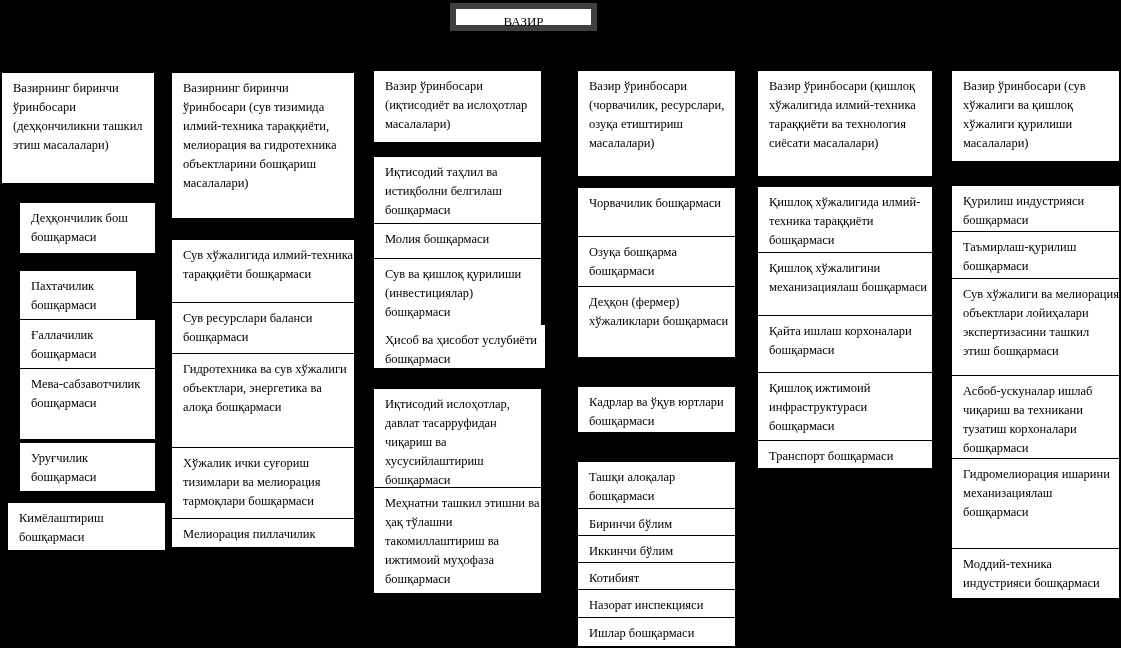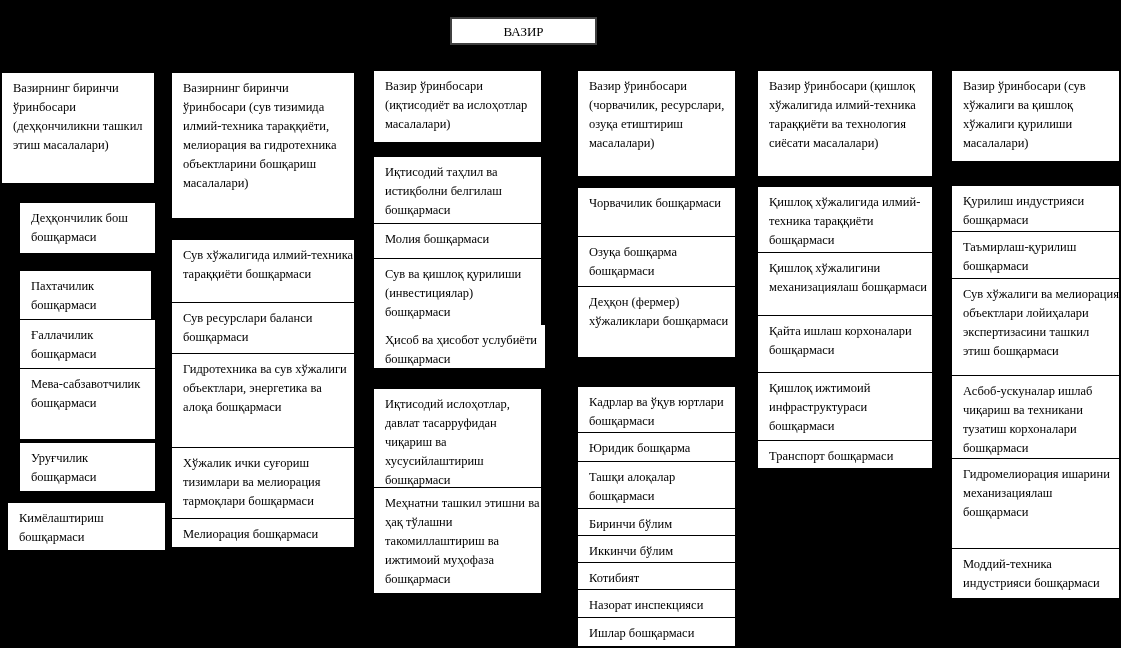--- a/index.html
+++ b/index.html
@@ -20,67 +20,66 @@
     background: #ffffff;
     color: #000000;
     font-size: 12.5px;
     line-height: 19px;
     padding: 6px 0 3px 11px;
     box-sizing: border-box;
     text-align: left;
   }
   .minister {
     position: absolute;
-    left: 450px; top: 17px; width: 147px; height: 28px;
+    left: 450px; top: 3px; width: 147px; height: 28px;
     background: #ffffff;
     color: #000000;
-    border: 2px solid #404040;
+    border: 6px solid #404040;
     font-size: 13px;
     line-height: 26px;
     text-align: center;
     box-sizing: border-box;
     padding: 0;
   }
 </style>
 </head>
 <body>
 
 <div id="canvas">
 
   <div class="minister">ВАЗИР</div>
 
   <div class="box" style="left:2px;top:73px;width:152px;height:110px">Вазирнинг биринчи ўринбосари (деҳқончиликни ташкил этиш масалалари)</div>
   <div class="box" style="left:20px;top:203px;width:135px;height:50px">Деҳқончилик бош бошқармаси</div>
-  <div class="box" style="left:20px;top:271px;width:131px;height:48px">Пахтачилик бошқармаси</div>
+  <div class="box" style="left:20px;top:271px;width:116px;height:48px">Пахтачилик бошқармаси</div>
   <div class="box" style="left:20px;top:320px;width:135px;height:48px">Ғаллачилик бошқармаси</div>
   <div class="box" style="left:20px;top:369px;width:135px;height:70px">Мева-сабзавотчилик бошқармаси</div>
   <div class="box" style="left:20px;top:443px;width:135px;height:48px">Уруғчилик бошқармаси</div>
   <div class="box" style="left:8px;top:503px;width:157px;height:47px">Кимёлаштириш бошқармаси</div>
 
   <div class="box" style="left:172px;top:73px;width:182px;height:145px">Вазирнинг биринчи ўринбосари (сув тизимида илмий-техника тараққиёти, мелиорация ва гидротехника объектларини бошқариш масалалари)</div>
   <div class="box" style="left:172px;top:240px;width:182px;height:62px">Сув хўжалигида илмий-техника тараққиёти бошқармаси</div>
   <div class="box" style="left:172px;top:303px;width:182px;height:50px">Сув ресурслари баланси бошқармаси</div>
   <div class="box" style="left:172px;top:354px;width:182px;height:93px">Гидротехника ва сув хўжалиги объектлари, энергетика ва алоқа бошқармаси</div>
   <div class="box" style="left:172px;top:448px;width:182px;height:70px">Хўжалик ички суғориш тизимлари ва мелиорация тармоқлари бошқармаси</div>
-  <div class="box" style="left:172px;top:519px;width:182px;height:28px">Мелиорация бошқармаси</div>
+  <div class="box" style="left:172px;top:519px;width:182px;height:28px">Мелиорация пиллачилик</div>
 
   <div class="box" style="left:374px;top:71px;width:167px;height:71px">Вазир ўринбосари (иқтисодиёт ва ислоҳотлар масалалари)</div>
   <div class="box" style="left:374px;top:157px;width:167px;height:66px">Иқтисодий таҳлил ва истиқболни белгилаш бошқармаси</div>
   <div class="box" style="left:374px;top:224px;width:167px;height:34px">Молия бошқармаси</div>
   <div class="box" style="left:374px;top:259px;width:167px;height:85px">Сув ва қишлоқ қурилиши (инвестициялар) бошқармаси</div>
   <div class="box" style="left:374px;top:325px;width:171px;height:43px">Ҳисоб ва ҳисобот услубиёти бошқармаси</div>
   <div class="box" style="left:374px;top:389px;width:167px;height:98px">Иқтисодий ислоҳотлар, давлат тасарруфидан чиқариш ва хусусийлаштириш бошқармаси</div>
   <div class="box" style="left:374px;top:488px;width:167px;height:105px">Меҳнатни ташкил этишни ва ҳақ тўлашни такомиллаштириш ва ижтимоий муҳофаза бошқармаси</div>
 
   <div class="box" style="left:578px;top:71px;width:157px;height:105px">Вазир ўринбосари (чорвачилик, ресурслари, озуқа етиштириш масалалари)</div>
   <div class="box" style="left:578px;top:188px;width:157px;height:48px">Чорвачилик бошқармаси</div>
   <div class="box" style="left:578px;top:237px;width:157px;height:49px">Озуқа бошқарма бошқармаси</div>
   <div class="box" style="left:578px;top:287px;width:157px;height:70px">Деҳқон (фермер) хўжаликлари бошқармаси</div>
   <div class="box" style="left:578px;top:387px;width:157px;height:45px">Кадрлар ва ўқув юртлари бошқармаси</div>
-  <div class="box" style="left:578px;top:433px;width:157px;height:28px">Юридик бошқарма</div>
   <div class="box" style="left:578px;top:462px;width:157px;height:46px">Ташқи алоқалар бошқармаси</div>
   <div class="box" style="left:578px;top:509px;width:157px;height:26px">Биринчи бўлим</div>
   <div class="box" style="left:578px;top:536px;width:157px;height:26px">Иккинчи бўлим</div>
   <div class="box" style="left:578px;top:563px;width:157px;height:26px">Котибият</div>
   <div class="box" style="left:578px;top:590px;width:157px;height:27px">Назорат инспекцияси</div>
   <div class="box" style="left:578px;top:618px;width:157px;height:28px">Ишлар бошқармаси</div>
 
   <div class="box" style="left:758px;top:71px;width:174px;height:105px">Вазир ўринбосари (қишлоқ хўжалигида илмий-техника тараққиёти ва технология сиёсати масалалари)</div>
   <div class="box" style="left:758px;top:187px;width:174px;height:65px">Қишлоқ хўжалигида илмий-техника тараққиёти бошқармаси</div>
   <div class="box" style="left:758px;top:253px;width:174px;height:62px">Қишлоқ хўжалигини механизациялаш бошқармаси</div>

